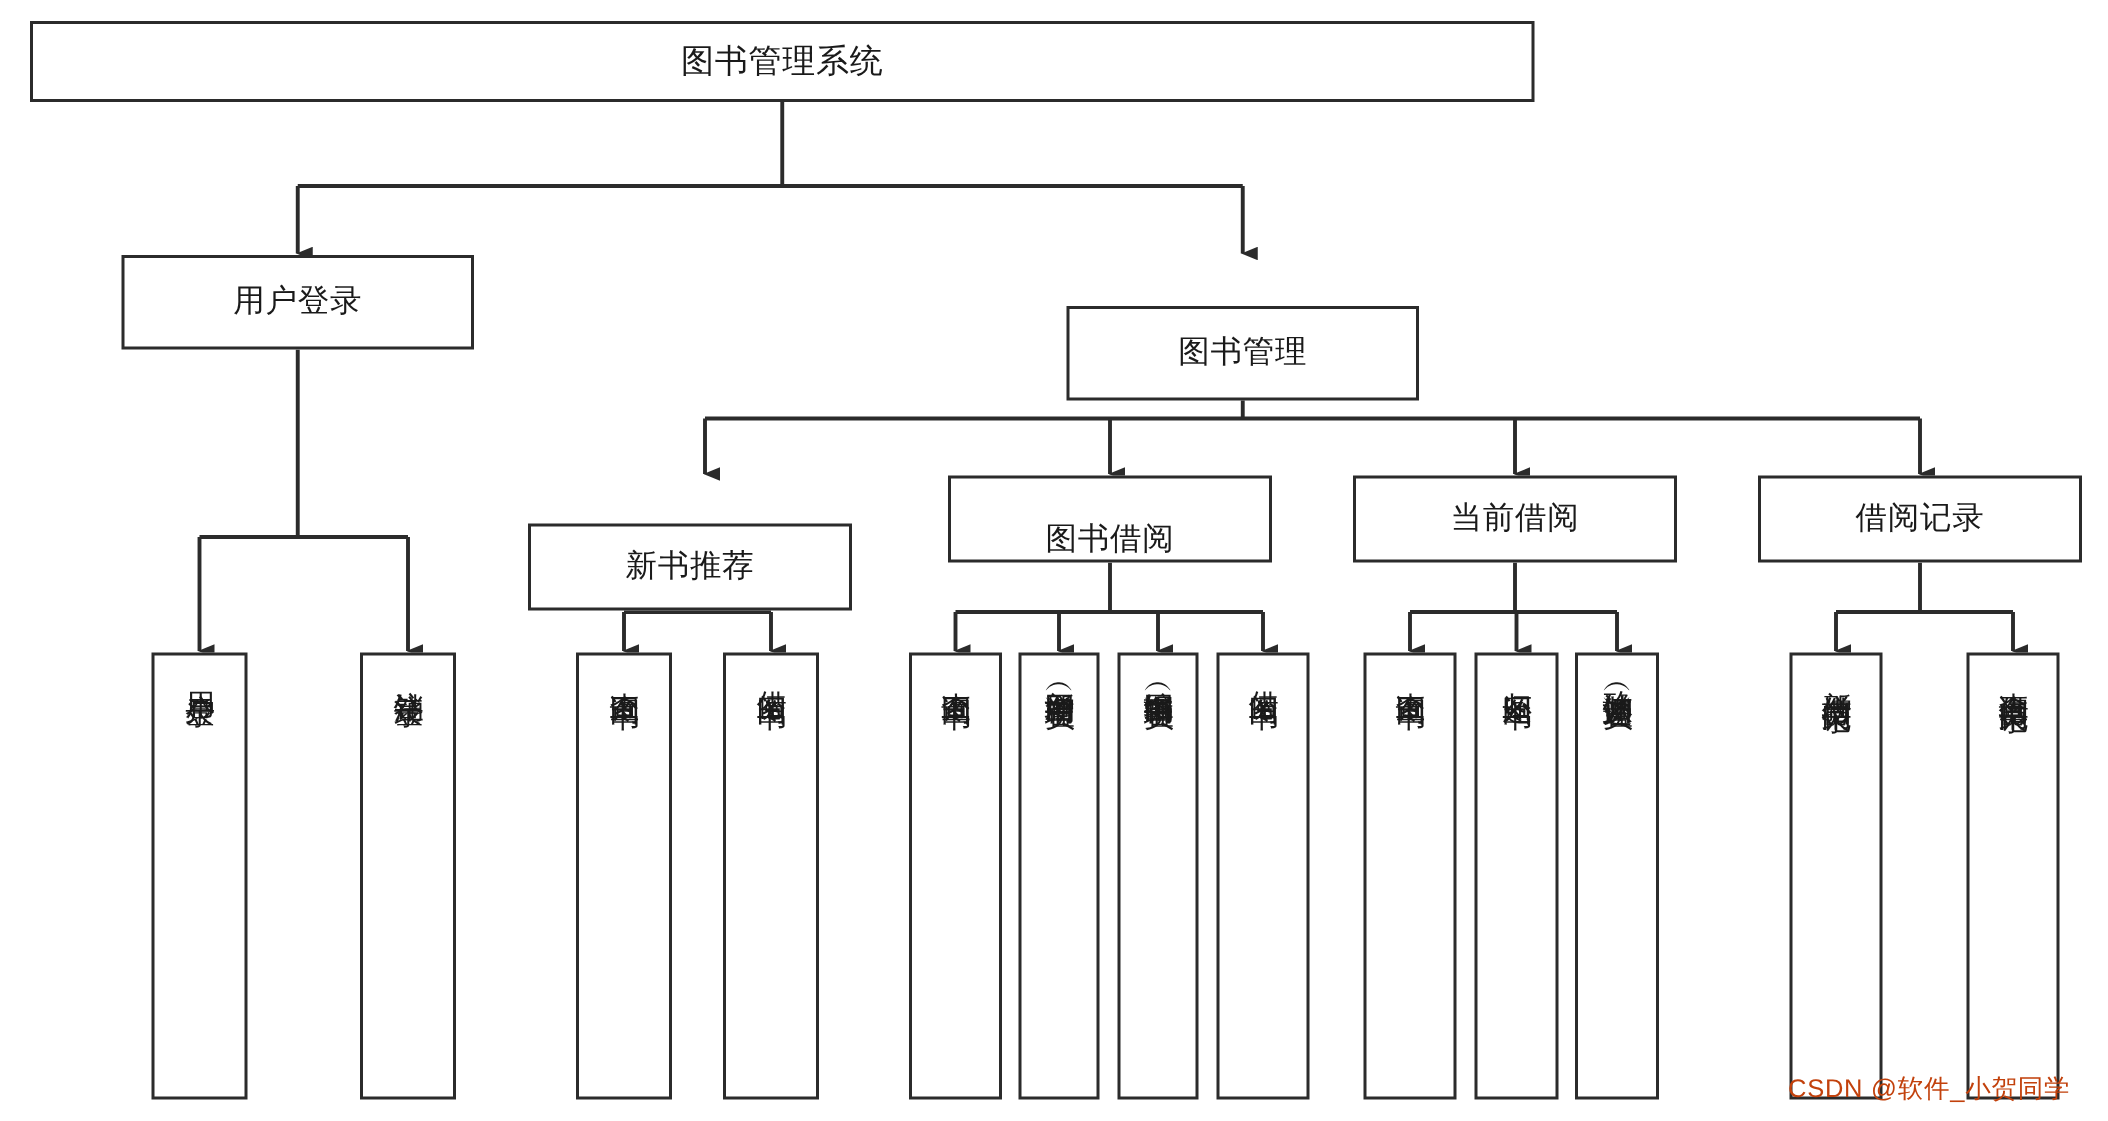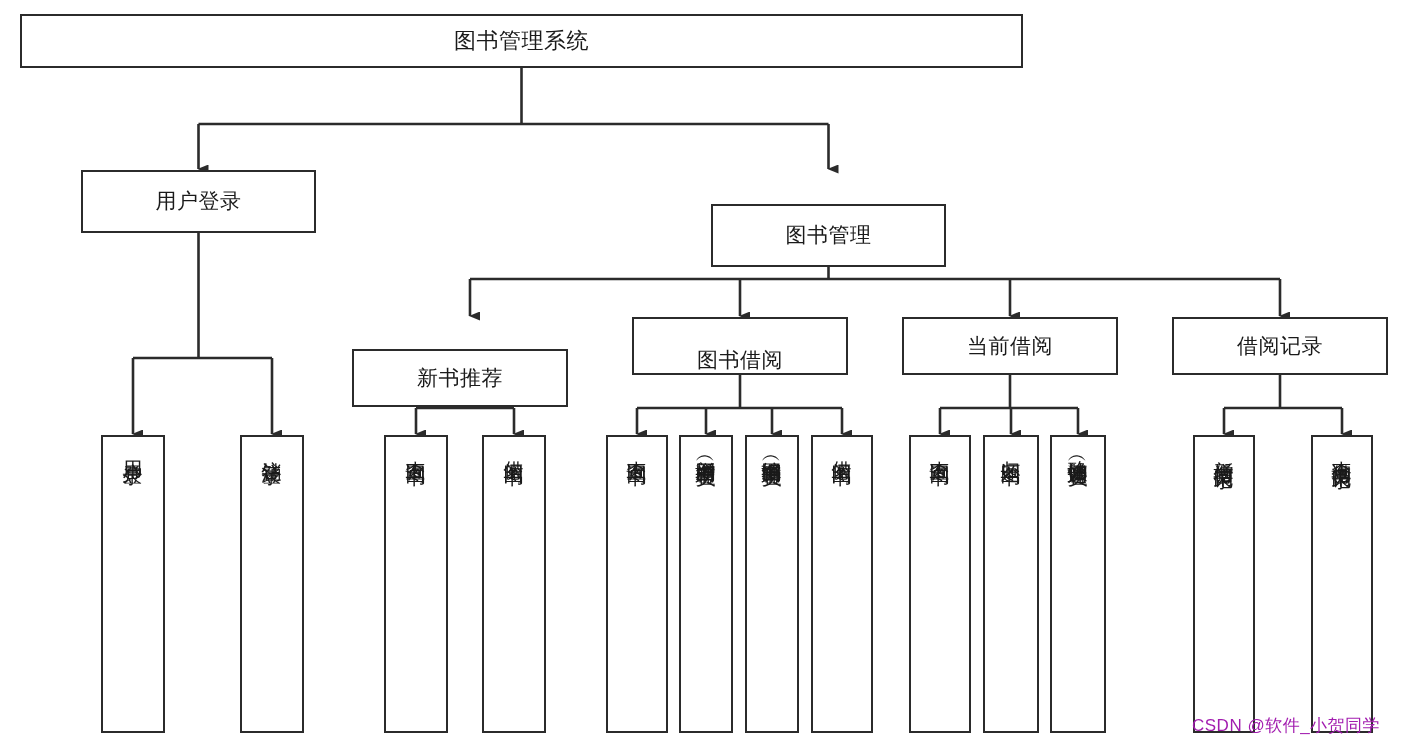--- a/index.html
+++ b/index.html
@@ -188,14 +188,14 @@
     <span class="node-label">确认归还（管理员）</span>
   </div>
 
   <div class="node vert" style="left: 1193px; top: 435px; width: 62px; height: 298px;">
     <span class="node-label">新增借阅记录</span>
   </div>
   <div class="node vert" style="left: 1311px; top: 435px; width: 62px; height: 298px;">
     <span class="node-label">查询借阅记录</span>
   </div>
 
-  <div class="watermark" style="left: 1192px; top: 714px; color: #a21caf;">CSDN @软件_小贺同学</div>
+  <div class="watermark" style="left: 1192px; top: 714px; color: #c2410c;">CSDN @软件_小贺同学</div>
 </div>
 
 </body></html>

